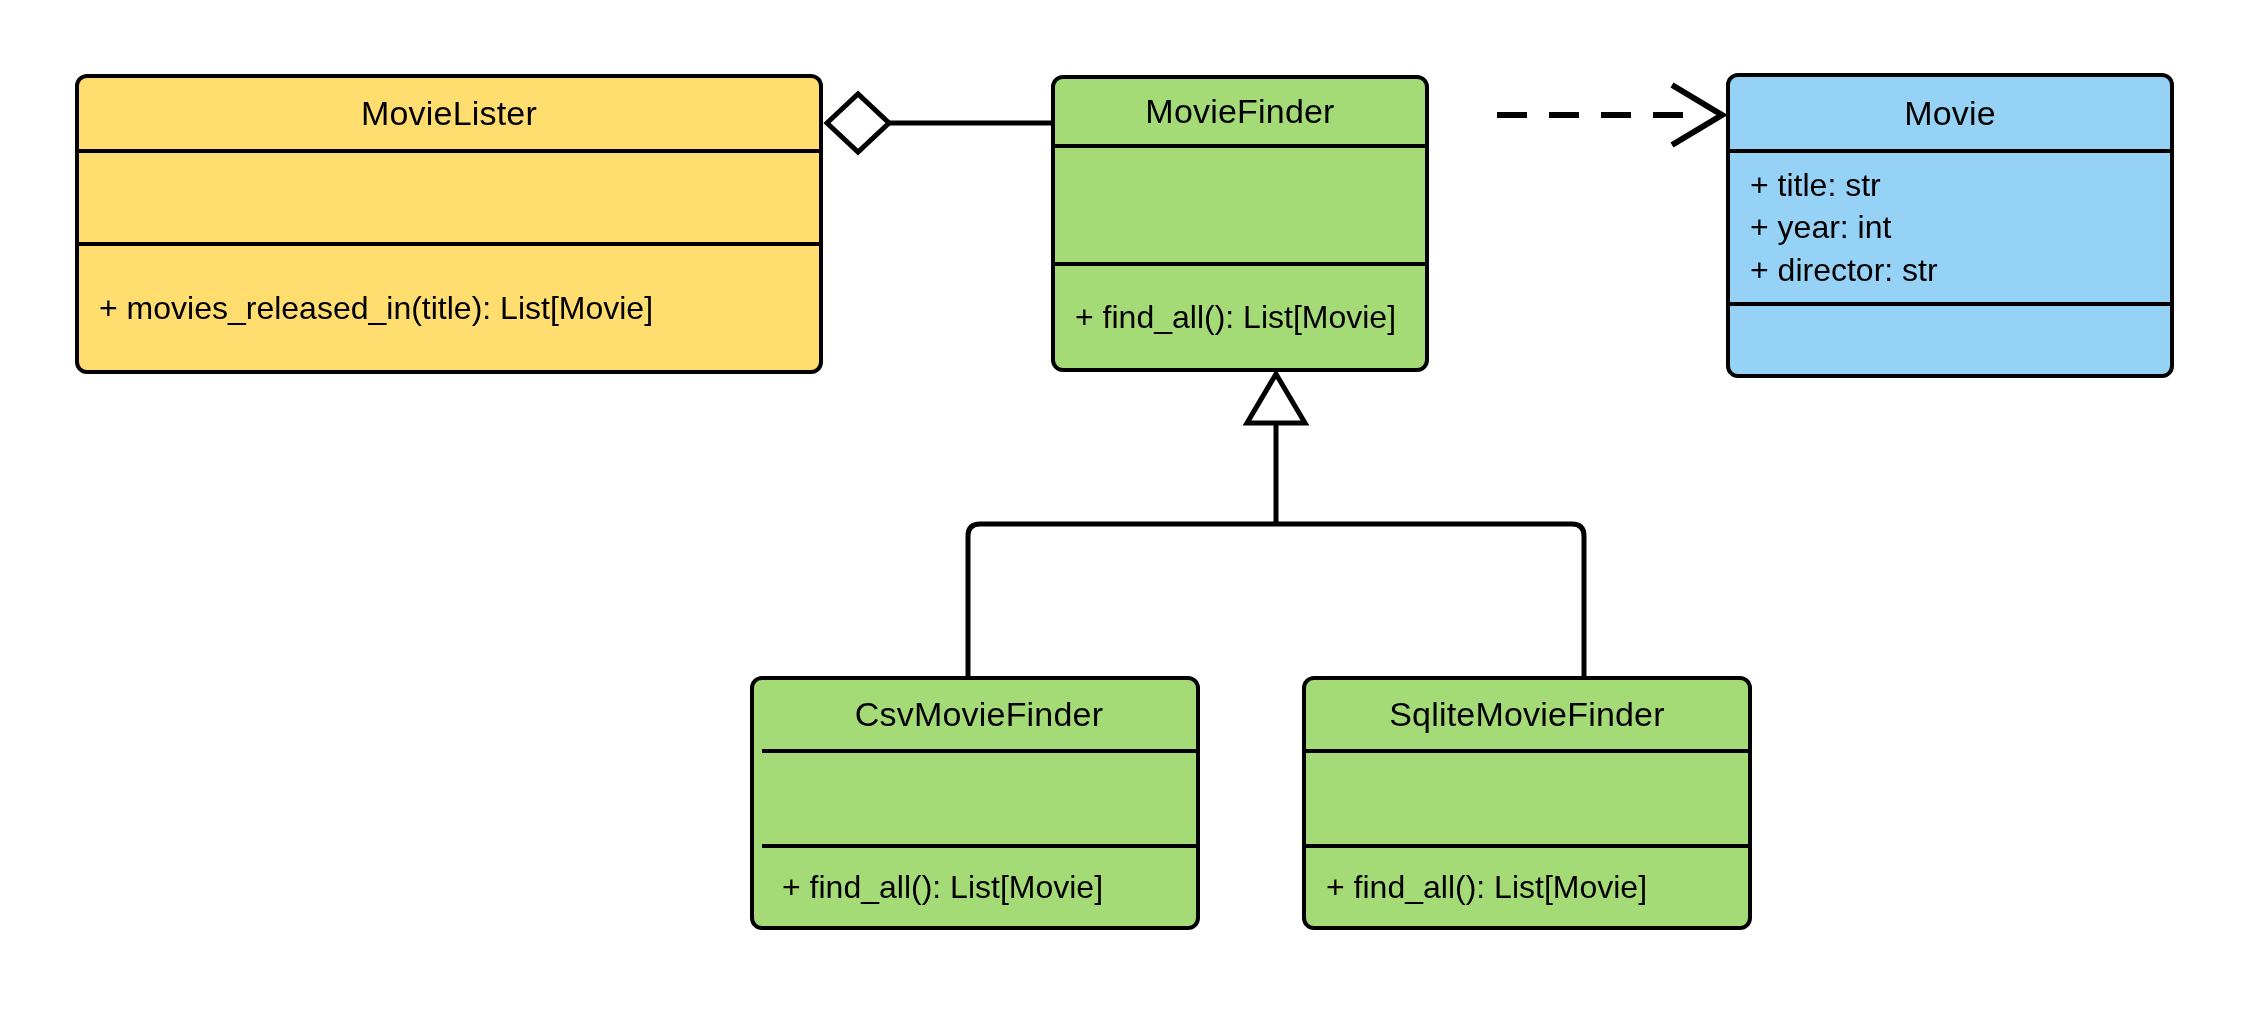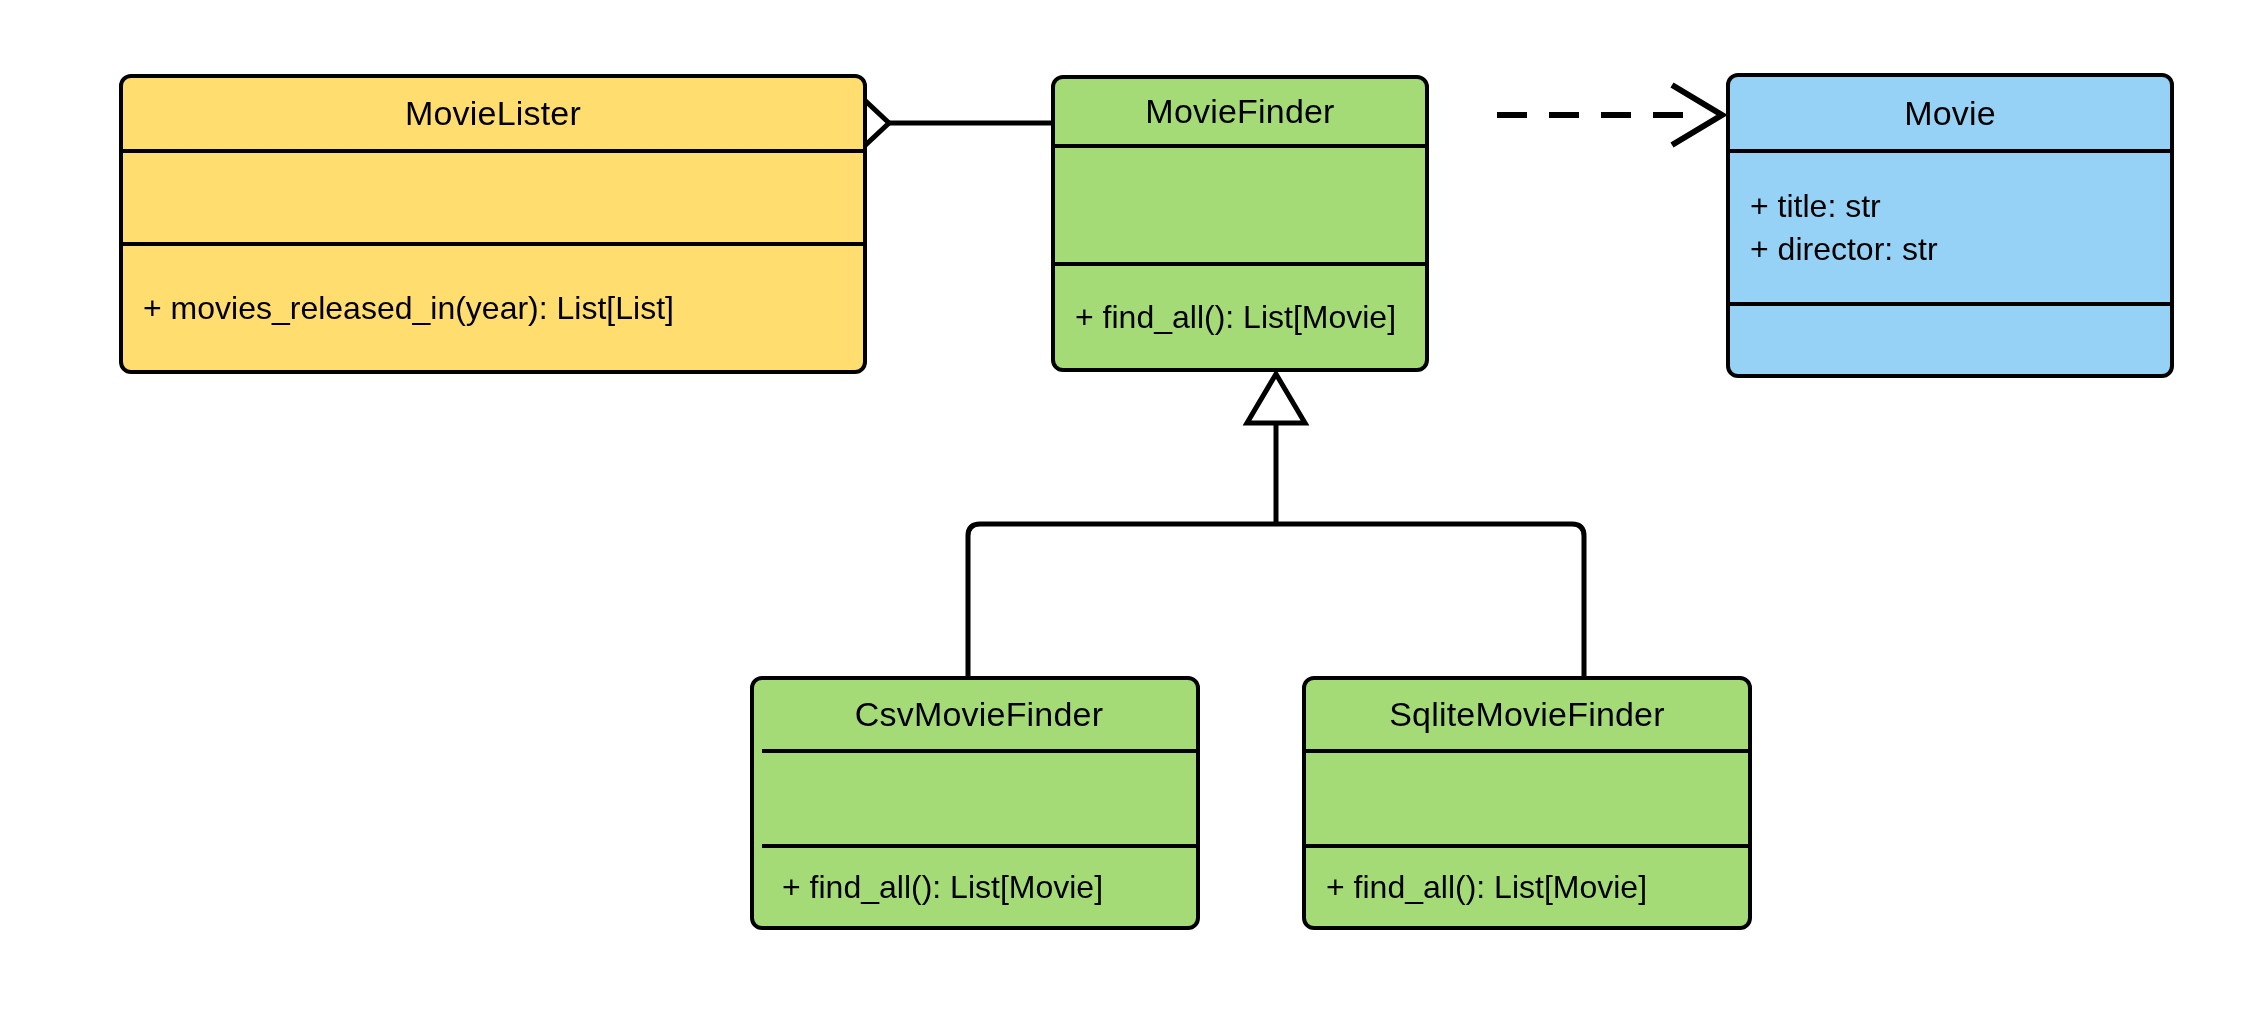--- a/index.html
+++ b/index.html
@@ -62,21 +62,20 @@
     white-space: nowrap;
   }
   .compartment-empty {
     min-height: 10px;
   }
 
   
   #class-movielister {
     left: 75px;  top: 74px;  width: 748px;  height: 300px;
     background: #ffdd6e;
-    margin-left: 44px;
   }
   #class-movielister .c-title  { height: 71px; }
   #class-movielister .c-attrs  { height: 93px; }
   #class-movielister .c-ops    { flex: 1 1 auto; }
 
   #class-moviefinder {
     left: 1051px; top: 75px; width: 378px; height: 297px;
     background: #a5db77;
   }
   #class-moviefinder .c-title { height: 65px; }
@@ -135,36 +134,37 @@
       <path d="M 968 676 L 968 536 Q 968 524 980 524 L 1572 524 Q 1584 524 1584 536 L 1584 676" fill="none" stroke="#000000" stroke-width="5"></path>
 
       <polygon points="1276,374 1305,423 1247,423" fill="#ffffff" stroke="#000000" stroke-width="5" stroke-linejoin="miter"></polygon>
     </g>
   </svg>
 
   <div class="uml-class" id="class-movielister">
     <div class="compartment compartment-title c-title">MovieLister</div>
     <div class="compartment compartment-divider compartment-body compartment-empty c-attrs"></div>
     <div class="compartment compartment-divider compartment-body c-ops">
-      <div class="member-line">+ movies_released_in(year): List[List]</div>
+      <div class="member-line">+ movies_released_in(title): List[Movie]</div>
     </div>
   </div>
 
   <div class="uml-class" id="class-moviefinder">
     <div class="compartment compartment-title c-title">MovieFinder</div>
     <div class="compartment compartment-divider compartment-body compartment-empty c-attrs"></div>
     <div class="compartment compartment-divider compartment-body c-ops">
       <div class="member-line">+ find_all(): List[Movie]</div>
     </div>
   </div>
 
   <div class="uml-class" id="class-movie">
     <div class="compartment compartment-title c-title">Movie</div>
     <div class="compartment compartment-divider compartment-body c-attrs">
       <div class="member-line">+ title: str</div>
+      <div class="member-line">+ year: int</div>
       <div class="member-line">+ director: str</div>
     </div>
     <div class="compartment compartment-divider compartment-body compartment-empty c-ops"></div>
   </div>
 
   <div class="uml-class" id="class-csvmoviefinder">
     <div class="compartment compartment-title c-title">CsvMovieFinder</div>
     <div class="compartment compartment-divider compartment-body compartment-empty c-attrs"></div>
     <div class="compartment compartment-divider compartment-body c-ops">
       <div class="member-line">+ find_all(): List[Movie]</div>

